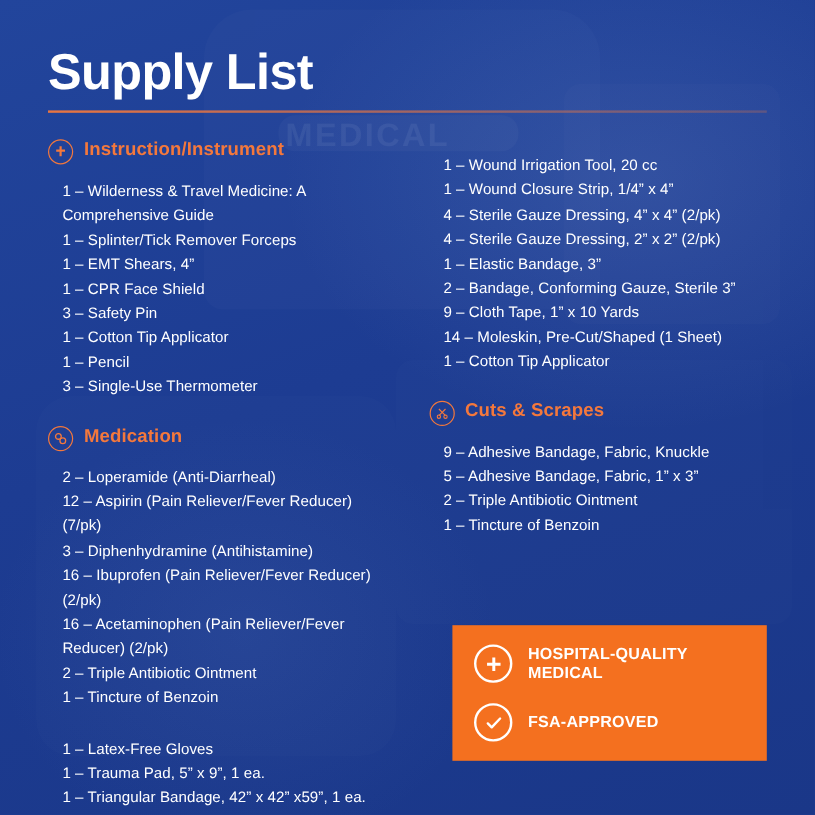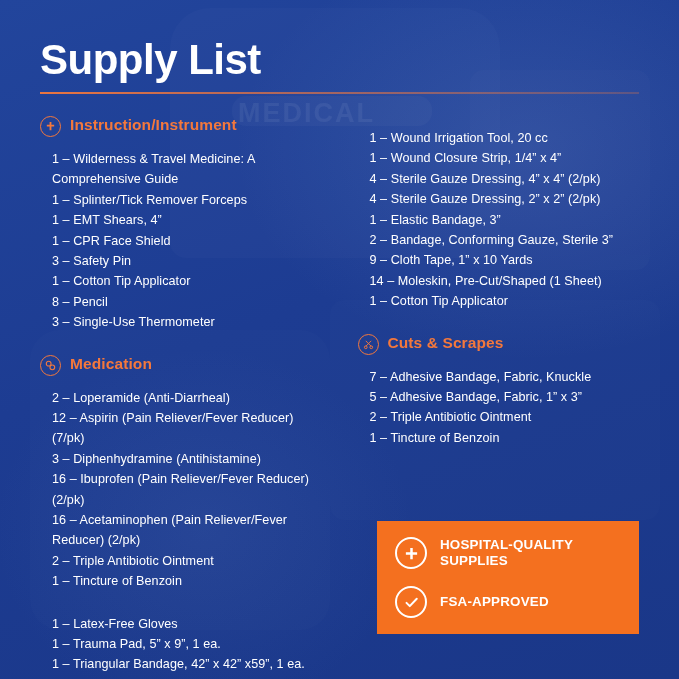--- a/index.html
+++ b/index.html
@@ -178,21 +178,21 @@
             </span>
             <span class="sec-title">Instruction/Instrument</span>
           </div>
           <ul class="items">
             <li>1 – Wilderness &amp; Travel Medicine: A Comprehensive Guide</li>
             <li>1 – Splinter/Tick Remover Forceps</li>
             <li>1 – EMT Shears, 4”</li>
             <li>1 – CPR Face Shield</li>
             <li>3 – Safety Pin</li>
             <li>1 – Cotton Tip Applicator</li>
-            <li>8 – Pencil</li>
+            <li>1 – Pencil</li>
             <li>3 – Single-Use Thermometer</li>
           </ul>
         </div>
 
         <div class="section">
           <div class="sec-head">
             <span class="sec-icon">
               <svg width="11" height="11" viewBox="0 0 12 12">
                 <circle cx="4" cy="4" r="2.6" fill="none" stroke="currentColor" stroke-width="1.2"></circle>
                 <circle cx="8" cy="8" r="2.6" fill="none" stroke="currentColor" stroke-width="1.2"></circle>
@@ -242,39 +242,39 @@
             <span class="sec-icon">
               <svg width="11" height="11" viewBox="0 0 12 12">
                 <circle cx="3" cy="9" r="1.5" fill="none" stroke="currentColor" stroke-width="1"></circle>
                 <circle cx="9" cy="9" r="1.5" fill="none" stroke="currentColor" stroke-width="1"></circle>
                 <path d="M3 8L9 2M9 8L3 2" stroke="currentColor" stroke-width="1" fill="none"></path>
               </svg>
             </span>
             <span class="sec-title">Cuts &amp; Scrapes</span>
           </div>
           <ul class="items">
-            <li>7 – Adhesive Bandage, Fabric, Knuckle</li>
+            <li>9 – Adhesive Bandage, Fabric, Knuckle</li>
             <li>5 – Adhesive Bandage, Fabric, 1” x 3”</li>
             <li>2 – Triple Antibiotic Ointment</li>
             <li>1 – Tincture of Benzoin</li>
           </ul>
         </div>
 
       </div>
     </div>
   </div>
 
   <div class="badges" style="bottom:45px;">
     <div class="badge-row">
       <span class="badge-icon">
         <svg width="15" height="15" viewBox="0 0 12 12">
             <path d="M5 1.5h2V5h3.5v2H7v3.5H5V7H1.5V5H5z" fill="currentColor"></path>
           </svg>
       </span>
-      <span class="badge-text">HOSPITAL-QUALITY SUPPLIES</span>
+      <span class="badge-text">HOSPITAL-QUALITY MEDICAL</span>
     </div>
     <div class="badge-row">
       <span class="badge-icon">
         <svg width="15" height="15" viewBox="0 0 12 12">
             <path d="M2 6.3l2.6 2.6L10.2 3" fill="none" stroke="currentColor" stroke-width="1.6" stroke-linecap="round" stroke-linejoin="round"></path>
           </svg>
       </span>
       <span class="badge-text">FSA-APPROVED</span>
     </div>
   </div>

